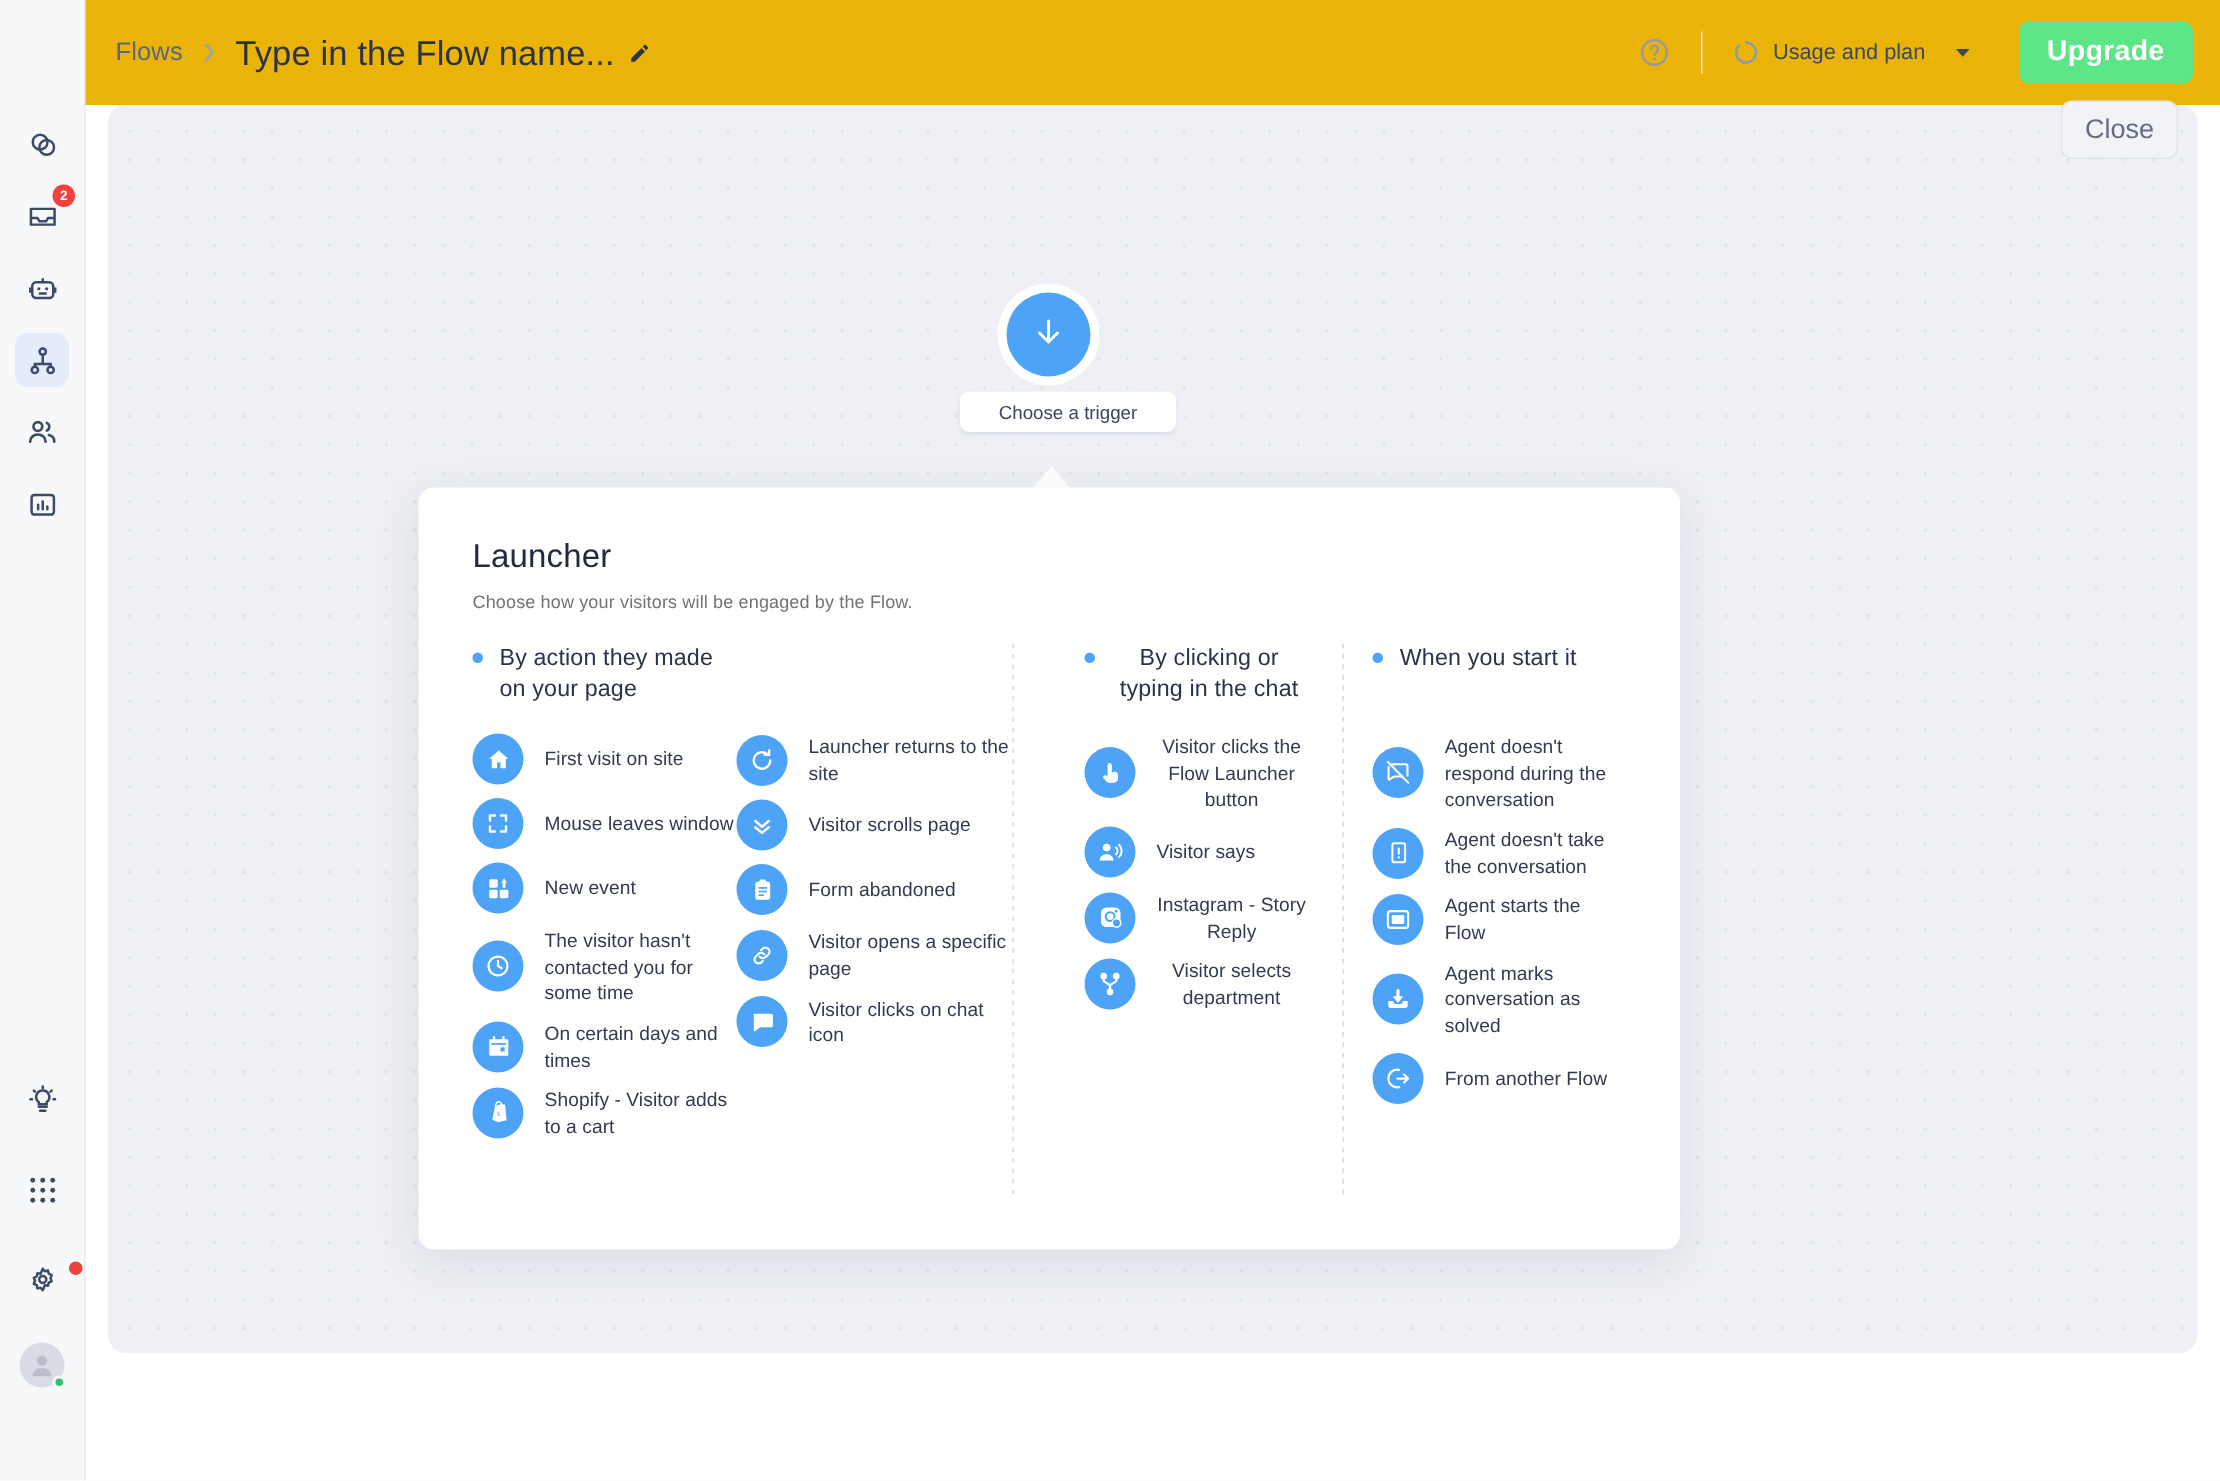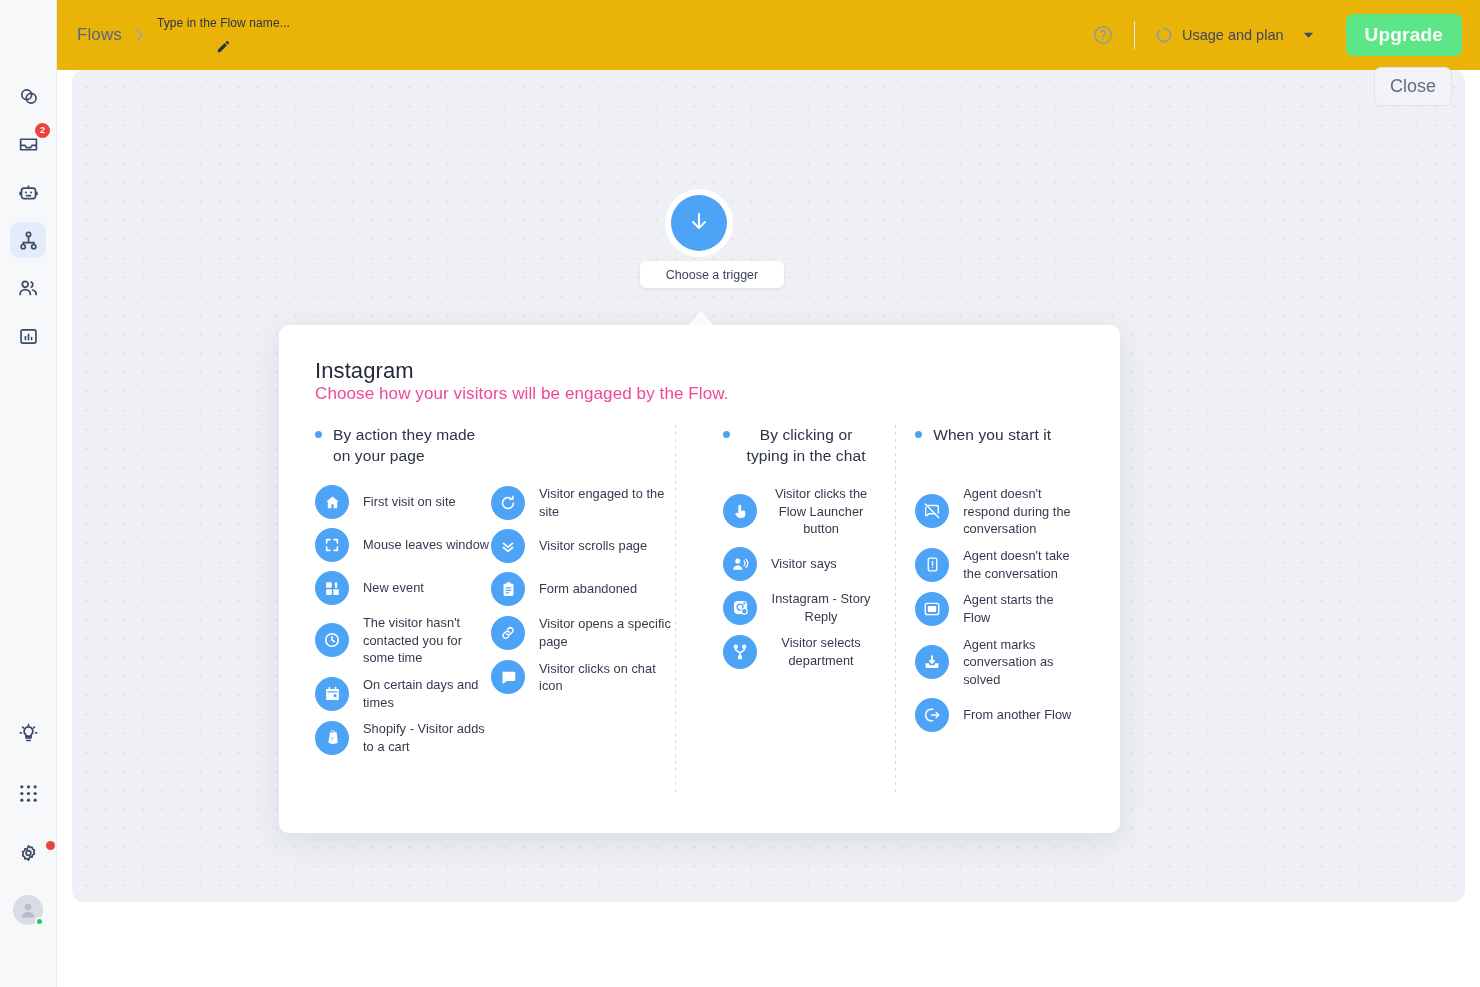--- a/index.html
+++ b/index.html
@@ -69,24 +69,23 @@
   }
   .crumb {
     font-size: 17px; color: #5a6680; letter-spacing: .1px;
     cursor: pointer;
   }
   .crumb-sep {
     margin: 0 13px; color: #9aa3b6; font-size: 14px;
     display: inline-flex; align-items: center;
   }
   .crumb-current {
-    font-size: 12px; color: #2b3346; letter-spacing: .1px;
+    font-size: 23px; color: #2b3346; letter-spacing: .1px;
     display: inline-flex; align-items: center; gap: 9px;
     cursor: pointer;
-    flex-direction: column;
   }
   .pencil { color: #2b3346; display: inline-flex; }
   .hdr-right { margin-left: auto; display: flex; align-items: center; gap: 0; }
   .help-btn {
     width: 30px; height: 30px; border-radius: 50%;
     display: flex; align-items: center; justify-content: center;
     color: #8e99ae; cursor: pointer;
   }
   .vdiv { width: 1px; height: 28px; background: #e6e9f0; margin: 0 16px; }
   .usage {
@@ -158,21 +157,22 @@
     border-left: 13px solid transparent;
     border-right: 13px solid transparent;
     border-bottom: 15px solid #ffffff;
   }
   .panel-inner { padding: 33px 36px 0 36px; }
   .panel-title {
     font-size: 22px; color: #232a3b; font-weight: 400;
     letter-spacing: .1px;
   }
   .panel-sub {
-    font-size: 17px; color: #ec4899; letter-spacing: .1px;
+    margin-top: 10px;
+    font-size: 12px; color: #737373; letter-spacing: .1px;
   }
 
   .columns {
     position: relative;
     display: flex;
     margin-top: 21px;
   }
   .col-sep {
     position: absolute; top: 0; bottom: -30px;
     width: 1px;
@@ -384,21 +384,21 @@
       <svg width="24" height="24" viewBox="0 0 24 24" fill="none" stroke="#ffffff" stroke-width="2" stroke-linecap="round" stroke-linejoin="round">
         <path d="M12 5v14M6 13l6 6 6-6"></path>
       </svg>
     </span>
   </div>
   <div class="node-label">Choose a trigger</div>
 
   <div class="panel-arrow"></div>
   <div class="panel">
     <div class="panel-inner">
-      <div class="panel-title">Instagram</div>
+      <div class="panel-title">Launcher</div>
       <div class="panel-sub">Choose how your visitors will be engaged by the Flow.</div>
 
       <div class="columns">
         <div class="col-sep sep1"></div>
         <div class="col-sep sep2"></div>
 
         <div class="group g1">
           <div class="subcol sc-a">
             <div class="grp-head">
               <span class="grp-bullet"></span>
@@ -477,21 +477,21 @@
             <div class="grp-head"></div>
             <div class="items">
 
               <div class="item">
                 <span class="icon">
                   <svg width="18" height="18" viewBox="0 0 24 24" fill="none" stroke="currentColor" stroke-width="2.1" stroke-linecap="round" stroke-linejoin="round">
                     <path d="M19.3 12a7.3 7.3 0 11-2.4-5.4"></path>
                       <path d="M18.4 3v4h-4"></path>
                   </svg>
                 </span>
-                <span class="item-label">Visitor engaged to the site</span>
+                <span class="item-label">Launcher returns to the site</span>
               </div>
 
               <div class="item">
                 <span class="icon">
                   <svg width="18" height="18" viewBox="0 0 24 24" fill="none" stroke="currentColor" stroke-width="2.3" stroke-linecap="round" stroke-linejoin="round">
                     <path d="M6 8.5l6 5 6-5M6 14l6 5 6-5"></path>
                   </svg>
                 </span>
                 <span class="item-label">Visitor scrolls page</span>
               </div>

